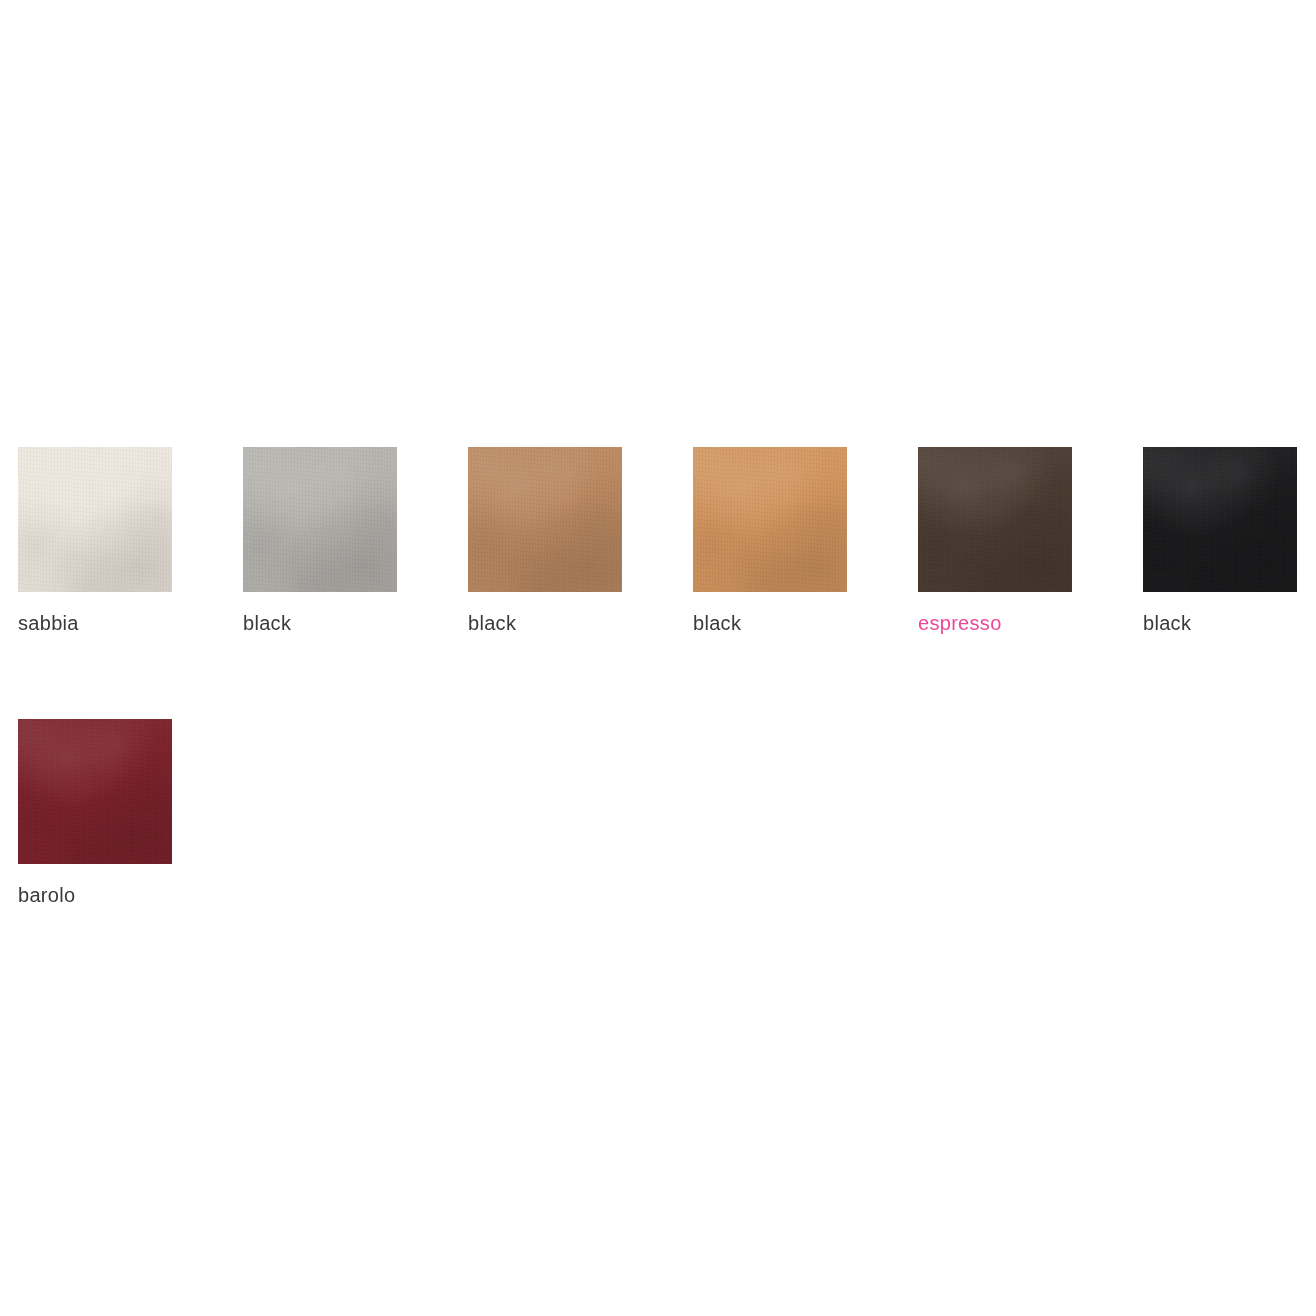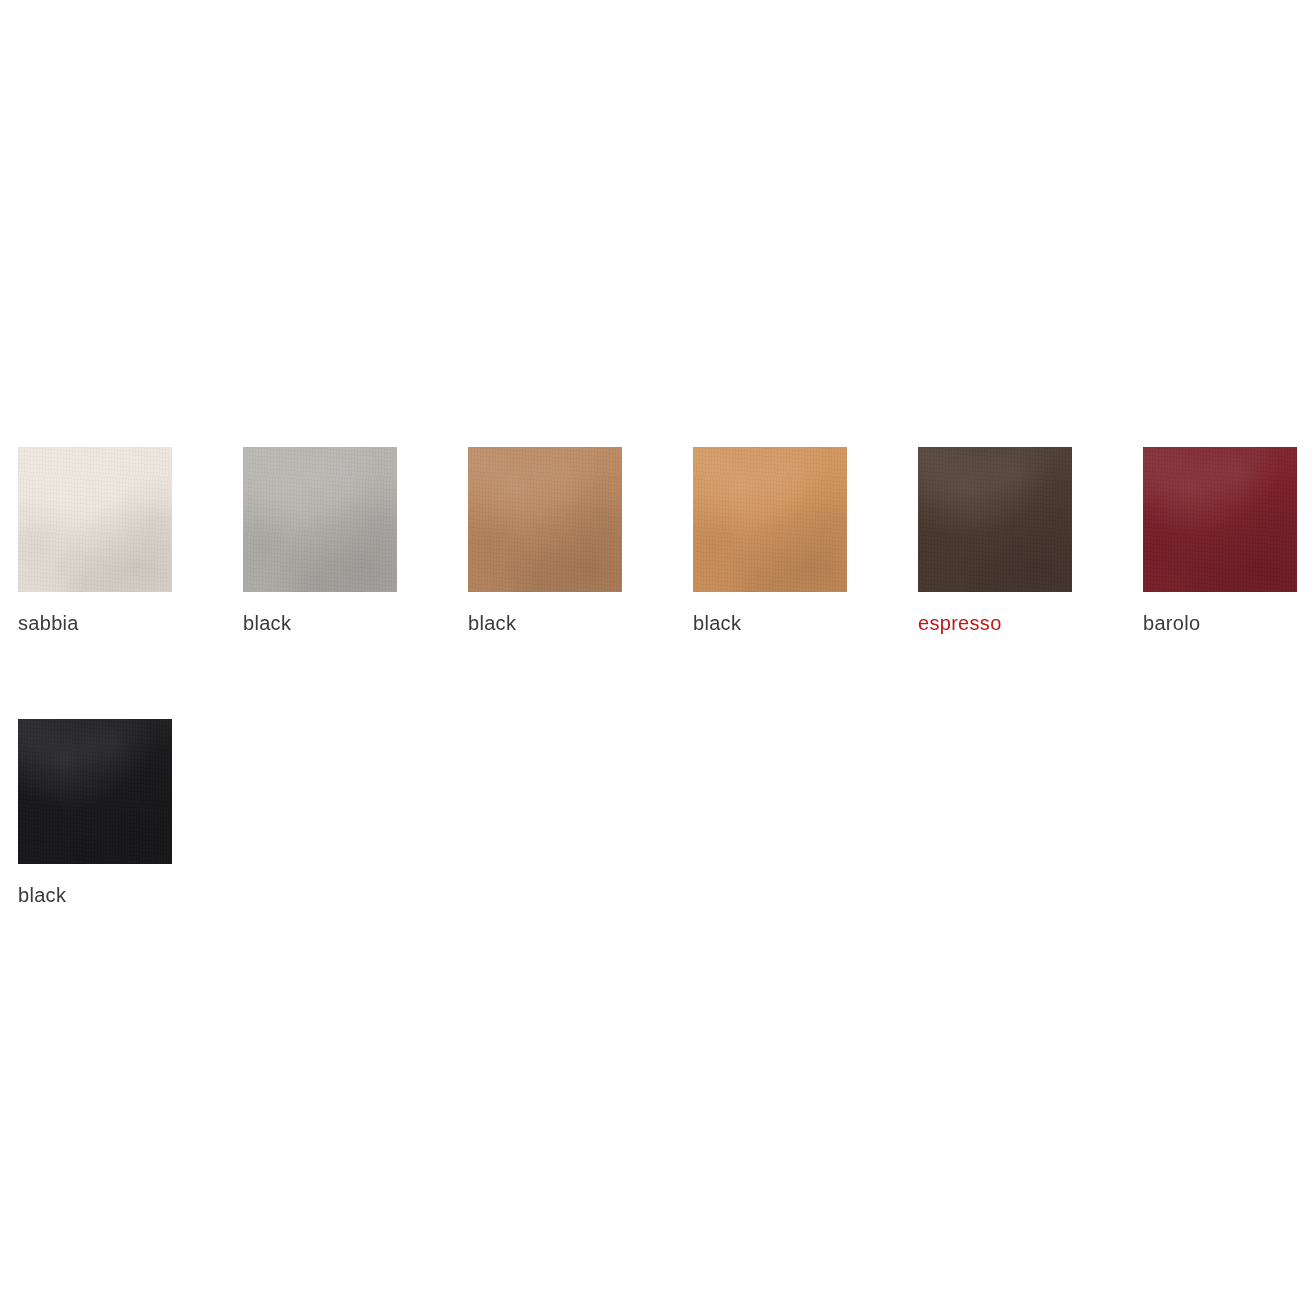--- a/index.html
+++ b/index.html
@@ -131,32 +131,32 @@
           <div class="grain"></div>
         </div>
         <div class="swatch-label" style="color: rgb(58, 58, 58);">black</div>
       </div>
       <div class="swatch-cell">
         <div class="swatch-chip" style="background-color: rgb(73, 57, 47);">
           <div class="grain-mottle"></div>
           <div class="grain-fine"></div>
           <div class="grain"></div>
         </div>
-        <div class="swatch-label" style="color: #b91c1c;">espresso</div>
+        <div class="swatch-label" style="color: #ec4899;">espresso</div>
+      </div>
+      <div class="swatch-cell">
+        <div class="swatch-chip" style="background-color: rgb(24, 24, 26);">
+          <div class="grain-mottle"></div>
+          <div class="grain-fine"></div>
+          <div class="grain"></div>
+        </div>
+        <div class="swatch-label" style="color: rgb(58, 58, 58);">black</div>
       </div>
       <div class="swatch-cell">
         <div class="swatch-chip" style="background-color: rgb(122, 31, 41);">
           <div class="grain-mottle"></div>
           <div class="grain-fine"></div>
           <div class="grain"></div>
         </div>
         <div class="swatch-label" style="color: rgb(58, 58, 58);">barolo</div>
       </div>
-      <div class="swatch-cell">
-        <div class="swatch-chip" style="background-color: rgb(24, 24, 26);">
-          <div class="grain-mottle"></div>
-          <div class="grain-fine"></div>
-          <div class="grain"></div>
-        </div>
-        <div class="swatch-label" style="color: rgb(58, 58, 58);">black</div>
-      </div>
     </div>
 </div>
 
 </body></html>

